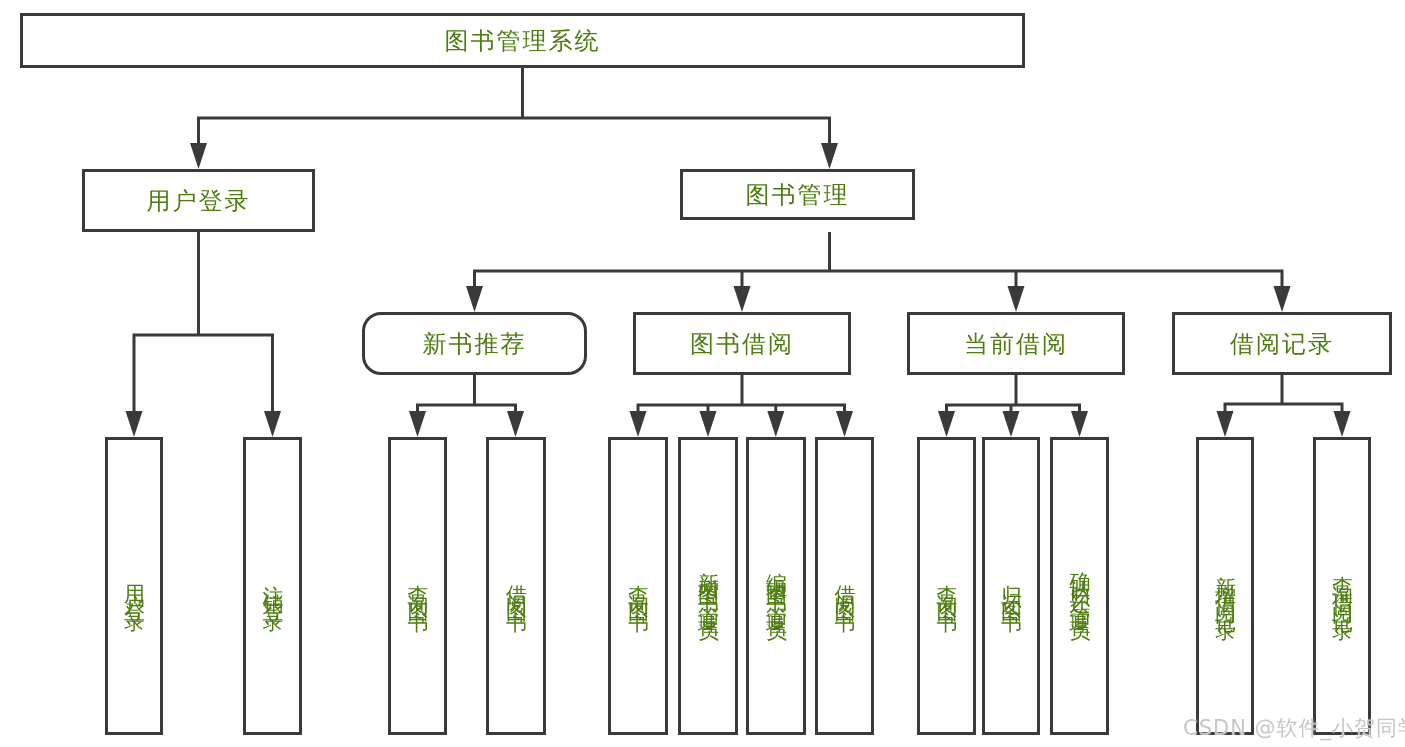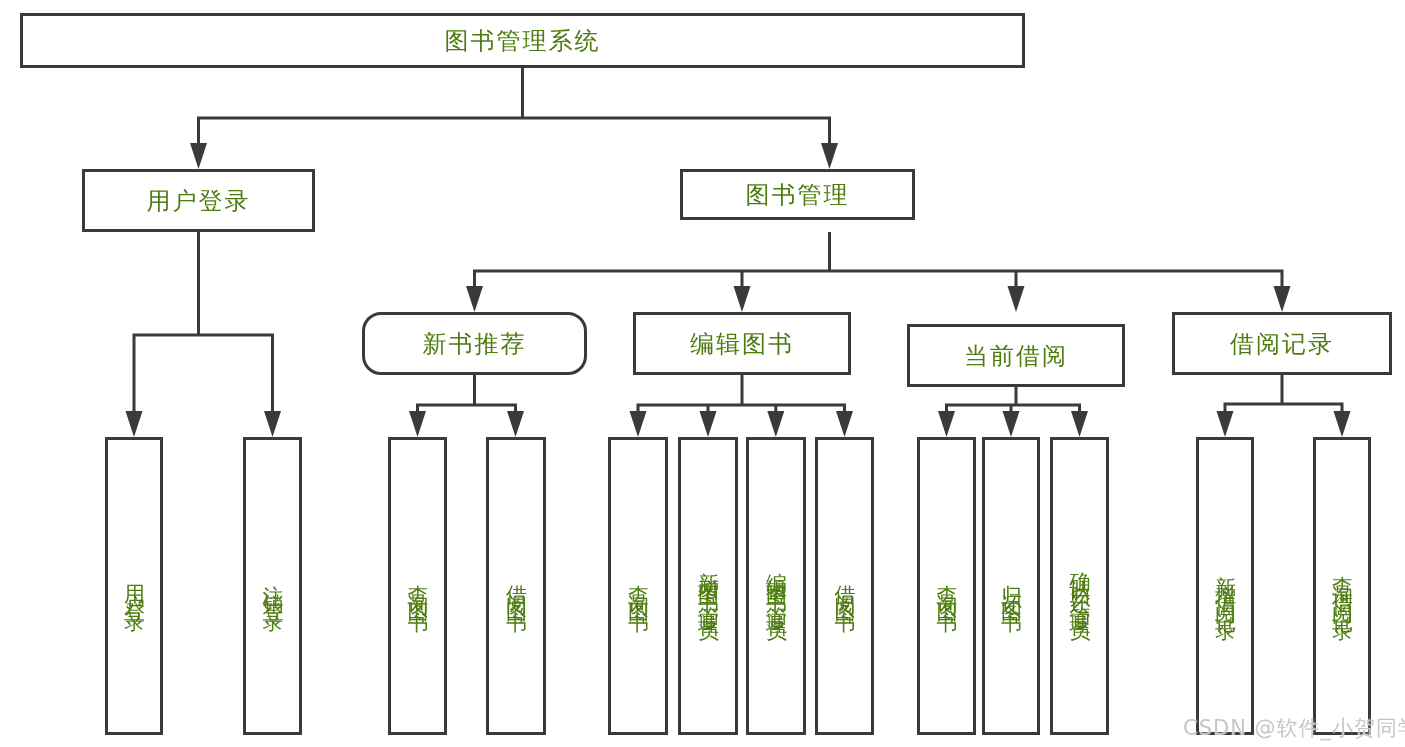--- a/index.html
+++ b/index.html
@@ -107,22 +107,22 @@
       <polygon points="1333.5,411 1350.5,411 1342,437"></polygon>
     </g>
   </svg>
 
   <div class="box hbox" style="left:20px; top:13px; width:1005px; height:55px;">图书管理系统</div>
 
   <div class="box hbox" style="left:82px; top:169px; width:233px; height:63px;">用户登录</div>
   <div class="box hbox" style="left:680px; top:169px; width:235px; height:51px;">图书管理</div>
 
   <div class="box hbox" style="left:362px; top:312px; width:225px; height:63px;border-radius:19px;">新书推荐</div>
-  <div class="box hbox" style="left:633px; top:312px; width:218px; height:63px;">编辑图书</div>
-  <div class="box hbox" style="left:907px; top:312px; width:218px; height:63px;margin-top:12px;">当前借阅</div>
+  <div class="box hbox" style="left:633px; top:312px; width:218px; height:63px;">图书借阅</div>
+  <div class="box hbox" style="left:907px; top:312px; width:218px; height:63px;">当前借阅</div>
   <div class="box hbox" style="left:1172px; top:312px; width:220px; height:63px;text-align:center;">借阅记录</div>
 
   <div class="box leaf" style="left:105px; width:58px;">用户登录</div>
   <div class="box leaf" style="left:243px; width:59px;">注销登录</div>
 
   <div class="box leaf" style="left:388px; width:59px;">查询图书</div>
   <div class="box leaf" style="left:486px; width:60px;">借阅图书</div>
 
   <div class="box leaf" style="left:608px; width:60px;">查询图书</div>
   <div class="box leaf long" style="left:678px; width:60px;">新增图书（管理员）</div>

